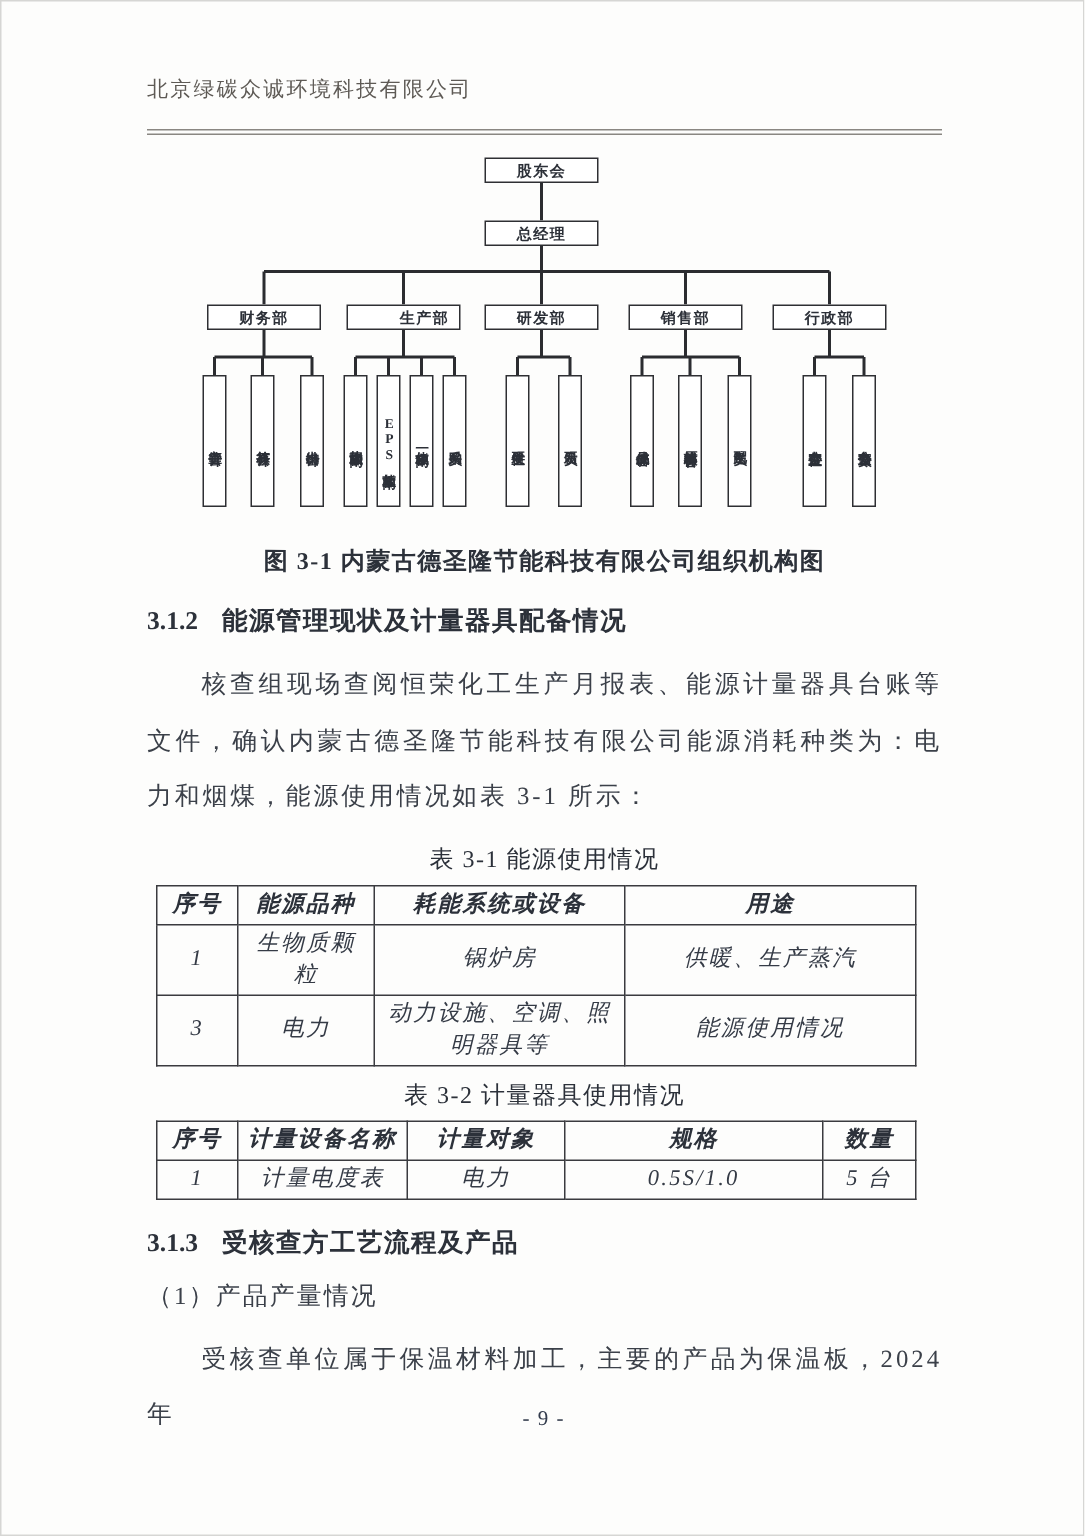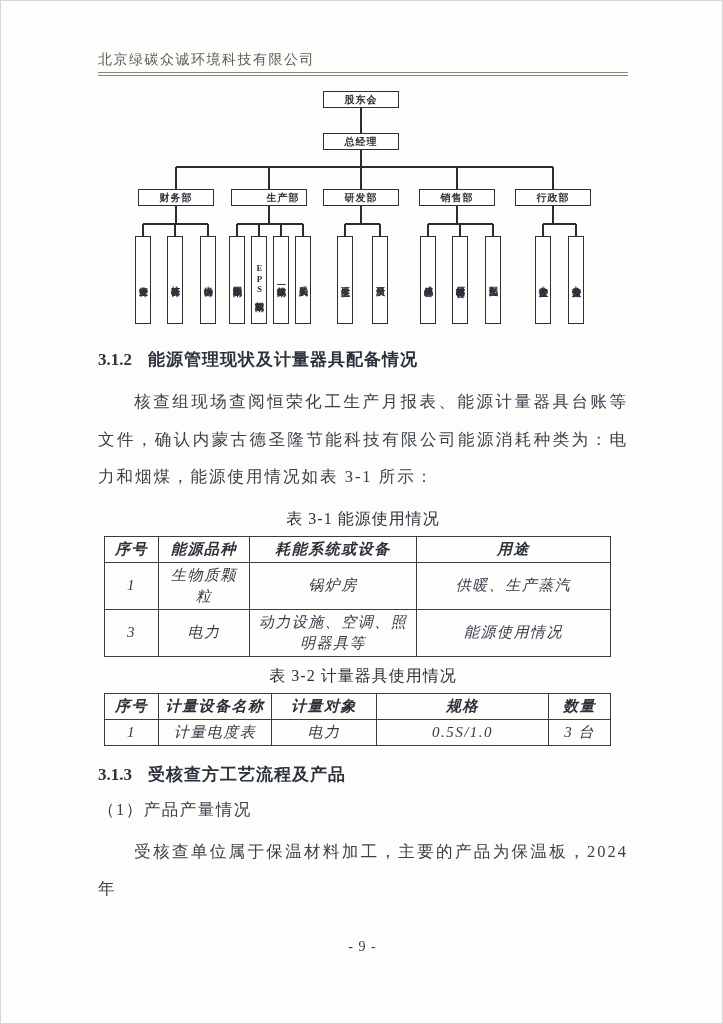--- a/index.html
+++ b/index.html
@@ -10,21 +10,21 @@
     border:1px solid #d6d6d4;
     box-sizing:border-box;
     font-family:"Liberation Serif","DejaVu Serif",serif;
     color:#3b4049;
     overflow:hidden;
   }
   .content{position:absolute;left:97px;width:530px;top:0;}
   
   .header{
     display:flex;justify-content:space-between;align-items:flex-end;
-    padding-top:50px;padding-bottom:3px;
+    padding-top:50px;padding-bottom:17px;
     border-bottom:4px double #8a8782;
     font-size:14px;letter-spacing:1.5px;color:#5e5a55;
   }
   .header .right{letter-spacing:0.5px;}
   .header .archive-no{margin-left:10px;letter-spacing:1px;}
   
   .chart-title{
     margin-top:42px;text-align:center;
     font-size:18px;font-weight:700;letter-spacing:2px;color:#2c313a;
   }
@@ -130,20 +130,21 @@
       <div class="vbox" style="left:274px;">研发员</div>
 
       <div class="vbox" style="left:322px;">成品保管</div>
       <div class="vbox" style="left:354px;">原辅材料保管</div>
       <div class="vbox" style="left:387px;">配送员</div>
 
       <div class="vbox" style="left:437px;">办公室主任</div>
       <div class="vbox" style="left:470px;">办公室专员</div>
     </div>
 
+    <div class="caption">图 3-1 内蒙古德圣隆节能科技有限公司组织机构图</div>
 
     <div class="sec-heading">
       <span class="sec-no">3.1.2</span><span>能源管理现状及计量器具配备情况</span>
     </div>
 
     <div class="body-para">核查组现场查阅恒荣化工生产月报表、能源计量器具台账等文件，确认内蒙古德圣隆节能科技有限公司能源消耗种类为：电力和烟煤，能源使用情况如表 3-1 所示：</div>
 
     <div class="table-title t1-title">表 3-1 能源使用情况</div>
     <table class="doc">
       <colgroup>
@@ -193,21 +194,21 @@
           <th>规格</th>
           <th>数量</th>
         </tr>
       </thead>
       <tbody>
         <tr>
           <td>1</td>
           <td>计量电度表</td>
           <td>电力</td>
           <td>0.5S/1.0</td>
-          <td>3 台</td>
+          <td>5 台</td>
         </tr>
       </tbody>
     </table>
 
     <div class="sec-heading">
       <span class="sec-no">3.1.3</span><span>受核查方工艺流程及产品</span>
     </div>
 
     <div class="sub-heading">（1）产品产量情况</div>
 

